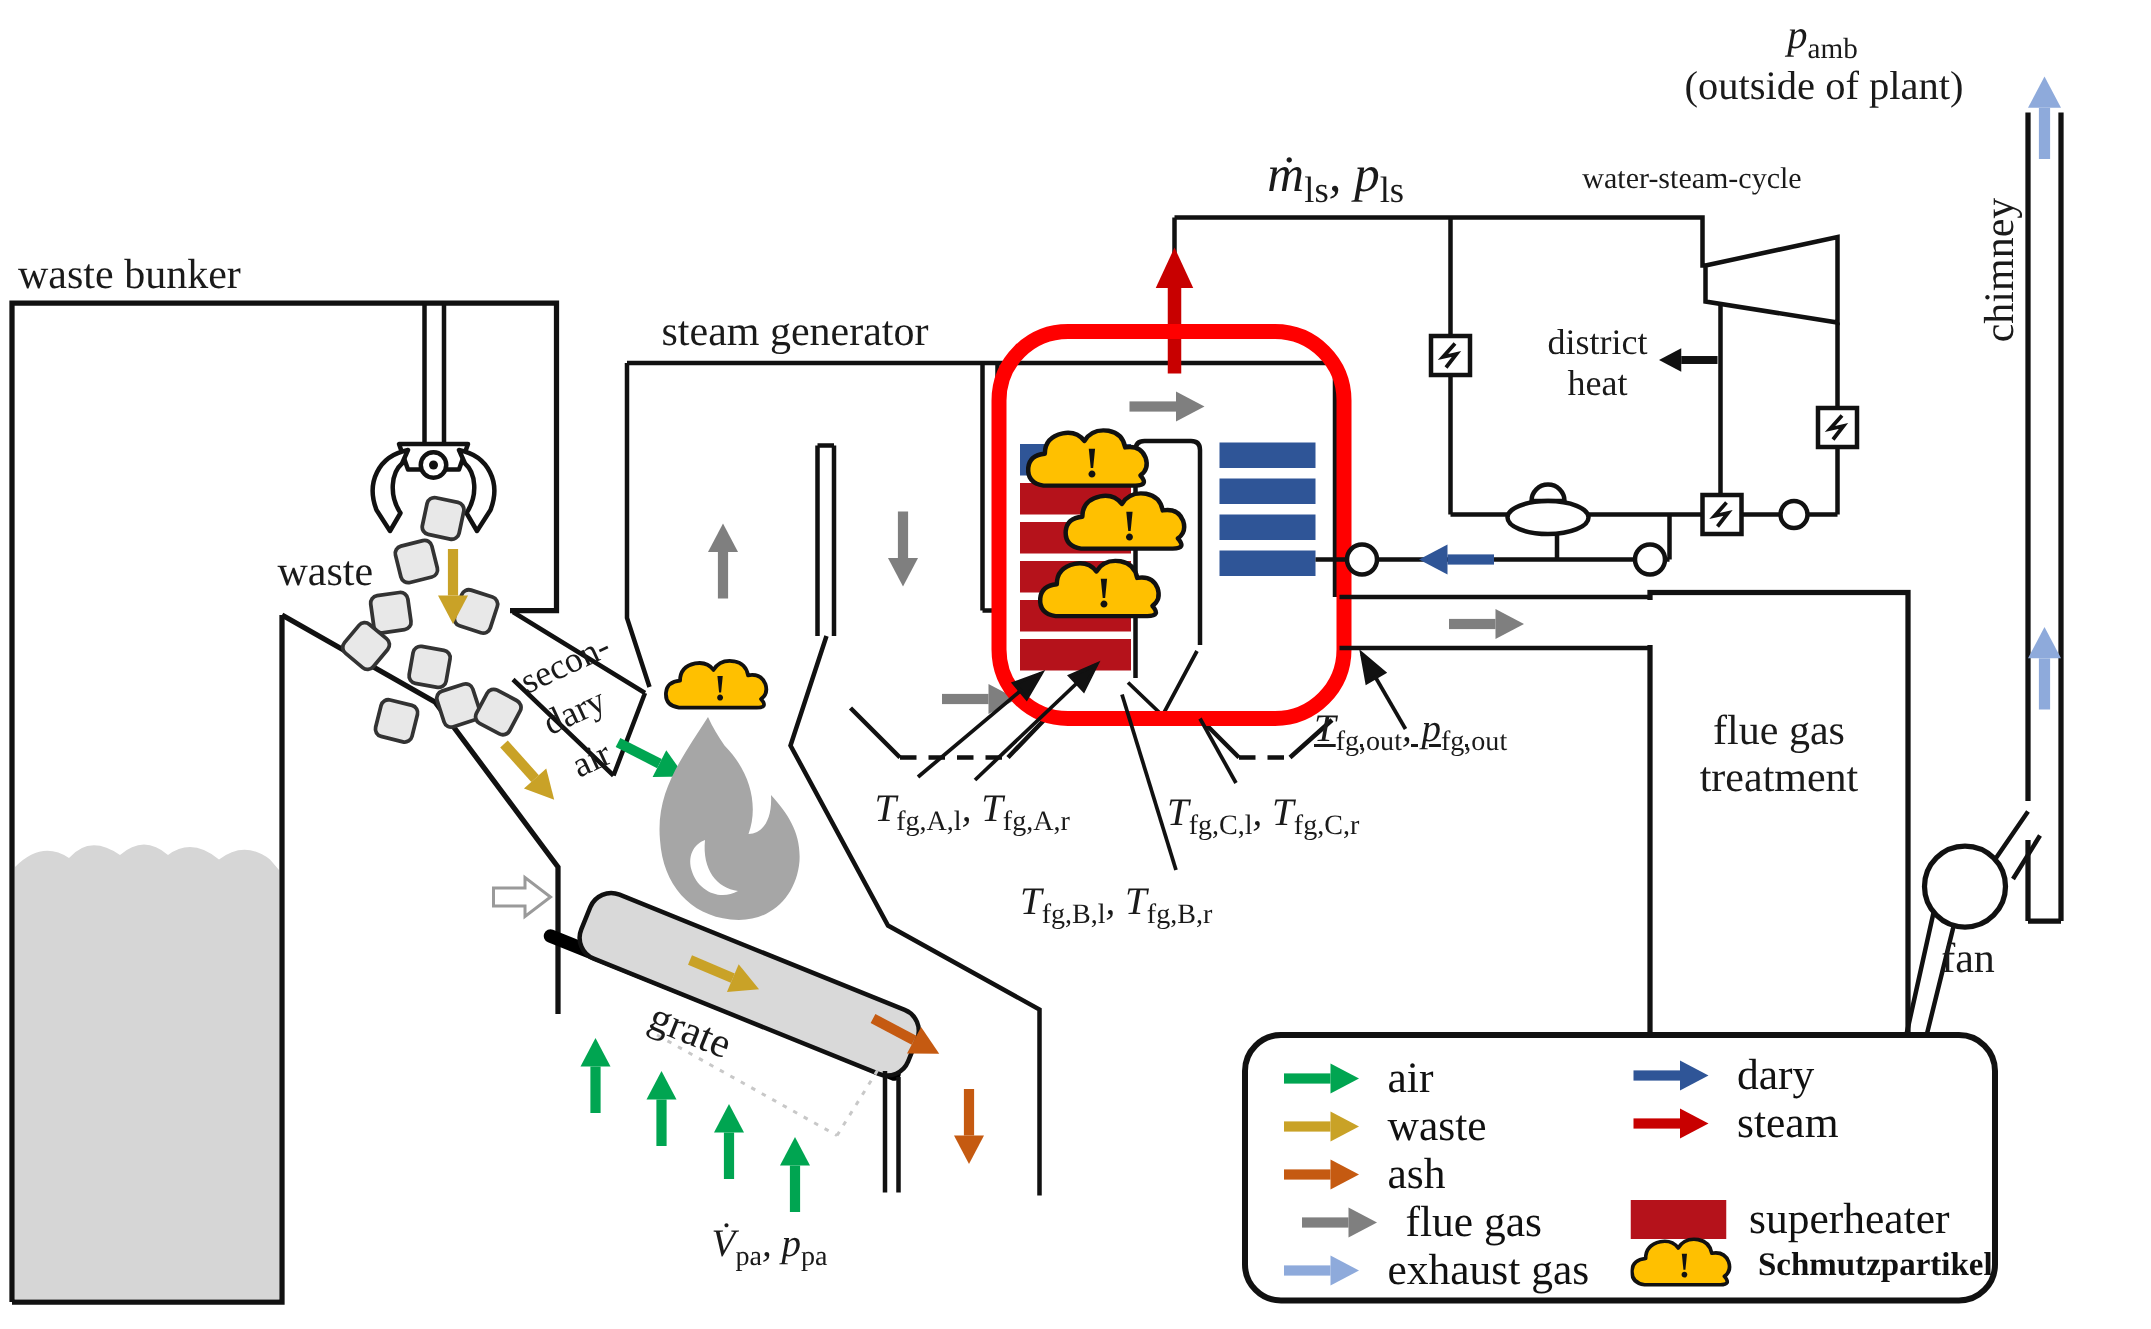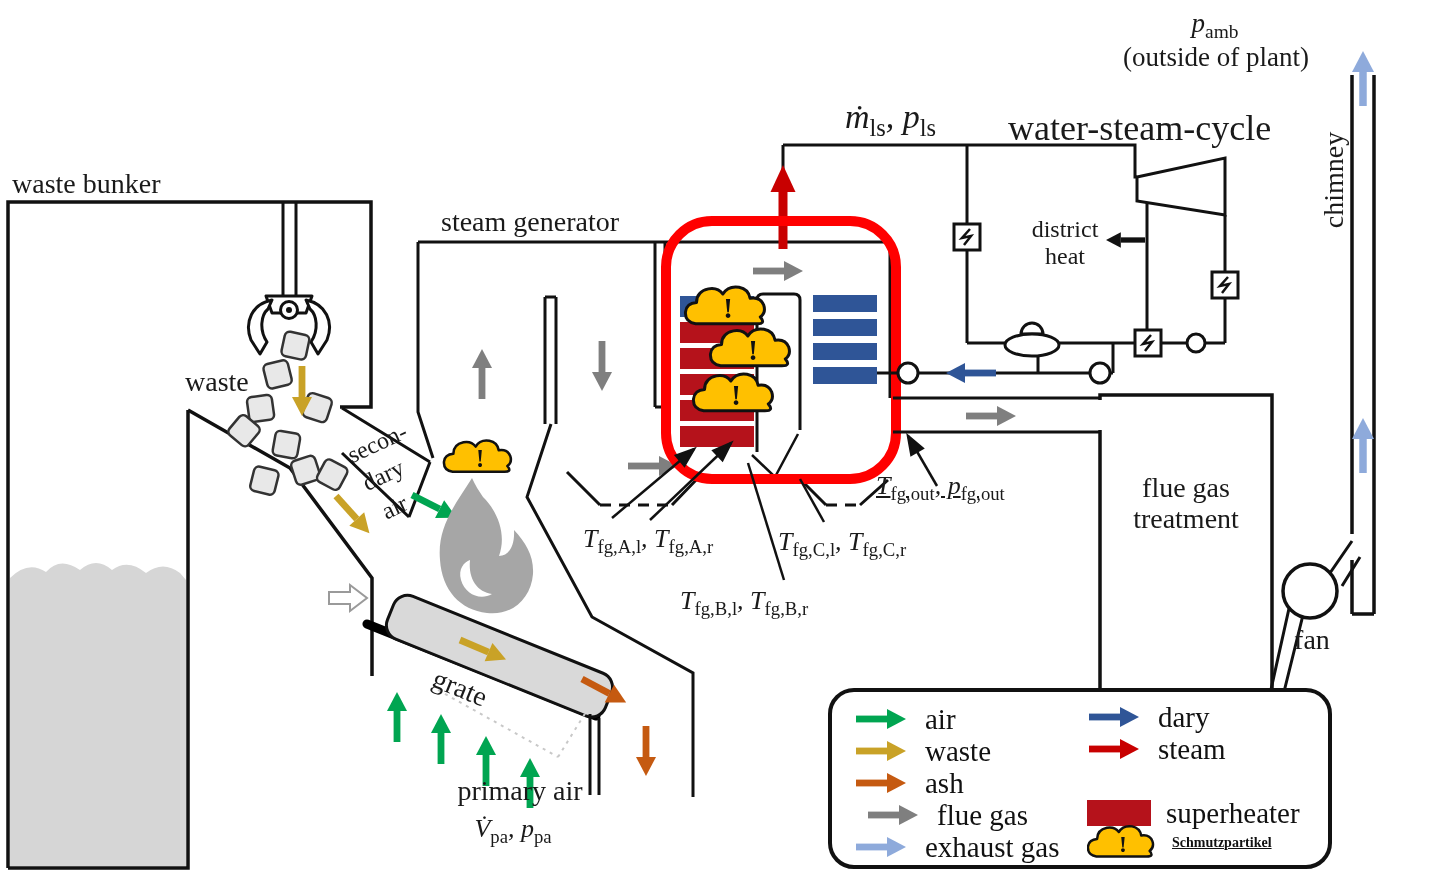--- a/index.html
+++ b/index.html
@@ -11,21 +11,21 @@
   .wrap{white-space:normal;}
   .mlbl i{font-style:italic;}
   .mlbl sub{font-size:0.72em;font-style:normal;}
   .rot-chimney{transform:translate(-50%,-50%) rotate(-90deg);}
   .rot-grate{transform:rotate(22deg);}
   .secair{font-size:24px;transform:rotate(-25deg);}
   #legendbox{position:absolute;left:828px;top:688px;width:504px;height:181px;
              border:4px solid #111;border-radius:26px;box-sizing:border-box;background:#fff;}
   .lrow{position:absolute;display:flex;align-items:center;gap:15px;height:30px;}
   .lrow span{font-size:29px;line-height:1;}
-  .lrow .bold{font-size:14px;font-weight:bold;text-decoration:underline;}
+  .lrow .bold{font-size:22px;font-weight:bold;}
 </style>
 </head>
 <body>
 
 <div id="stage">
 
 <svg id="art" width="1434" height="886" viewBox="0 0 1434 886">
   <defs>
     <g id="arr">
       <rect x="0" y="-3.4" width="31" height="6.8"></rect>
@@ -191,21 +191,21 @@
     <path d="M877,373 H1113 M1113,373 V343" stroke="#111" stroke-width="3" fill="none"></path>
     <circle cx="908" cy="373" r="10" fill="#fff" stroke="#111" stroke-width="3"></circle>
     <circle cx="1100" cy="373" r="10" fill="#fff" stroke="#111" stroke-width="3"></circle>
     <circle cx="1196" cy="343" r="9" fill="#fff" stroke="#111" stroke-width="3"></circle>
     <use href="#arr" transform="translate(996,373) rotate(180)" fill="#2F5597"></use>
   </g>
 </svg>
 
 <div class="lbl" style="left:12px;top:168px;font-size:28px;">waste bunker</div>
 <div class="lbl ctr" style="left:420px;top:206px;width:220px;font-size:28px;">steam generator</div>
-<div class="lbl ctr" style="left:1008px;top:108px;width:240px;font-size:36px;">water-steam-cycle</div>
+<div class="lbl ctr" style="left:1008px;top:108px;width:240px;font-size:20px;">water-steam-cycle</div>
 
 <div class="lbl mlbl ctr" style="left:1150px;top:8px;width:130px;font-size:27px;">
   <i>p</i><sub>amb</sub>
 </div>
 <div class="lbl ctr" style="left:1096px;top:42px;width:240px;font-size:27px;">(outside of plant)</div>
 
 <div class="lbl" style="left:1334px;top:180px;font-size:28px;">
   <span class="rot-chimney" style="position:absolute;left:0;top:0;">chimney</span>
 </div>
 
@@ -218,21 +218,20 @@
 <div class="lbl ctr" style="left:1282px;top:624px;width:60px;font-size:28px;">fan</div>
 
 <div class="lbl" style="left:185px;top:366px;font-size:28px;">waste</div>
 
 <div class="lbl secair" style="left:346px;top:430px;">secon-</div>
 <div class="lbl secair" style="left:362px;top:462px;">dary</div>
 <div class="lbl secair" style="left:382px;top:494px;">air</div>
 
 <div class="lbl rot-grate" style="left:432px;top:672px;font-size:28px;">grate</div>
 
-<div class="lbl ctr" style="left:430px;top:775px;width:180px;font-size:28px;">primary air</div>
 <div class="lbl mlbl ctr" style="left:428px;top:814px;width:170px;font-size:26px;">
   <i>V̇</i><sub>pa</sub><i>, p</i><sub>pa</sub>
 </div>
 
 <div class="lbl mlbl" style="left:583px;top:524px;font-size:26px;">
   <i>T</i><sub>fg,A,l</sub><i>, T</i><sub>fg,A,r</sub>
 </div>
 <div class="lbl mlbl" style="left:680px;top:586px;font-size:26px;">
   <i>T</i><sub>fg,B,l</sub><i>, T</i><sub>fg,B,r</sub>
 </div>

